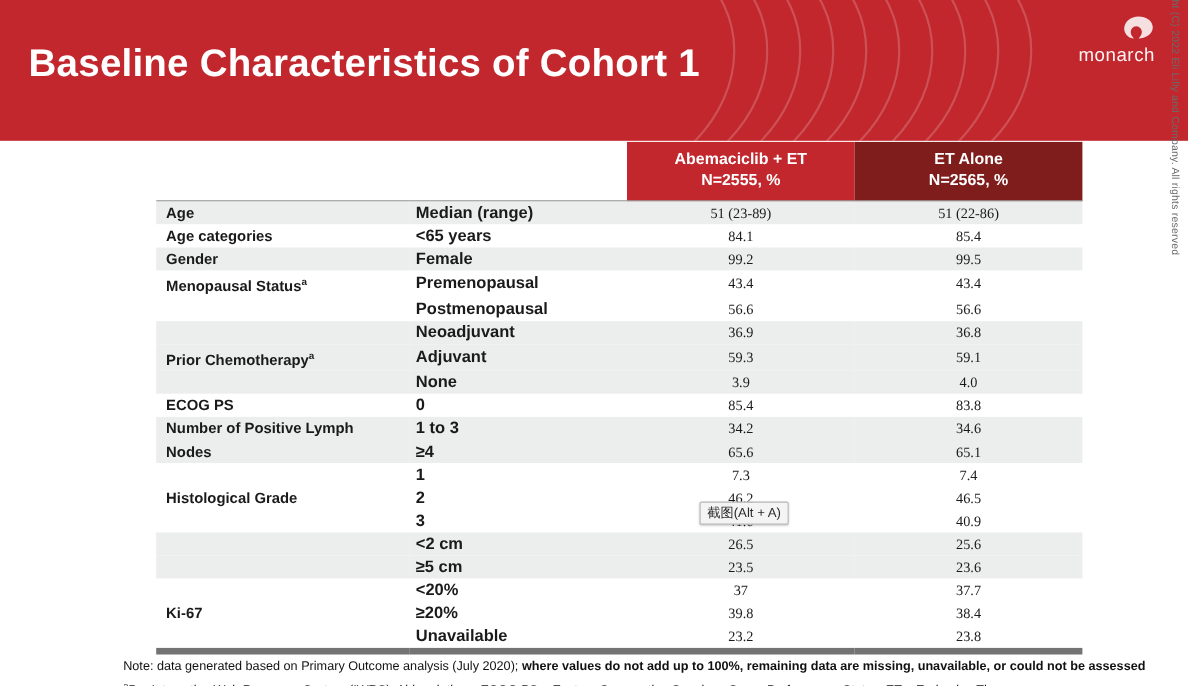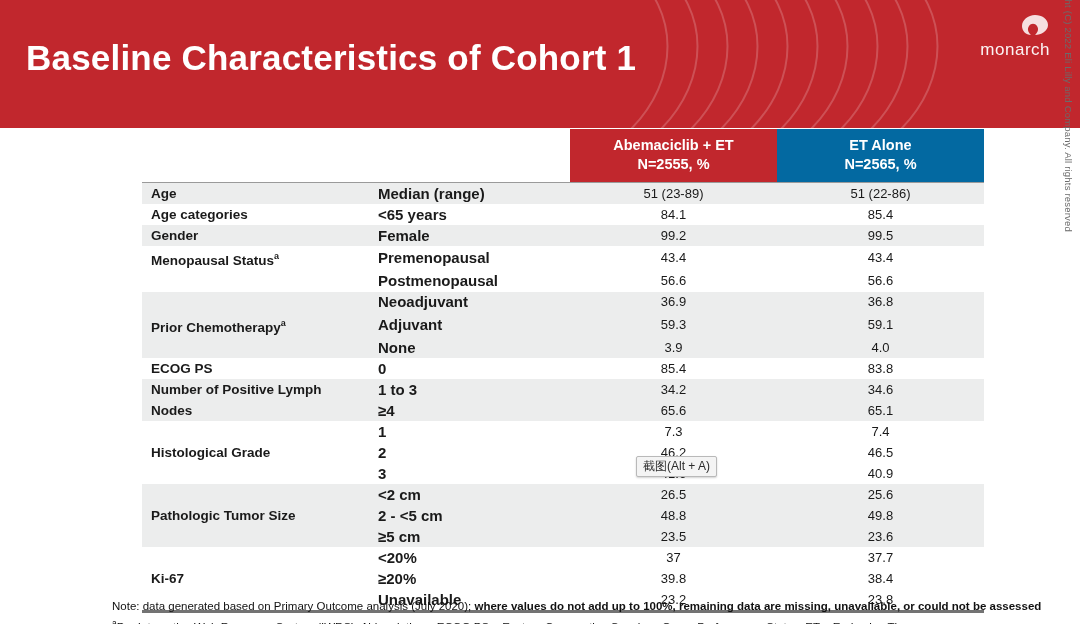--- a/index.html
+++ b/index.html
@@ -96,21 +96,21 @@
   th.blank { background: transparent; }
   th.grp {
     color: #ffffff;
     font-size: 14.5px;
     font-weight: bold;
     line-height: 19px;
     padding: 7px 4px 8px 4px;
     text-align: center;
   }
   th.grp.a { background: #c1272d; }
-  th.grp.b { background: #0369a1; }
+  th.grp.b { background: #7f1d1d; }
 
   tbody td {
     padding: 1px 0 1px 0;
     height: 19px;
     line-height: 18px;
     vertical-align: middle;
   }
   td.cat {
     font-weight: bold;
     padding-left: 9px;
@@ -118,35 +118,36 @@
   }
   td.sub {
     font-weight: bold;
     padding-left: 6px;
     font-size: 15px;
   }
   td.val {
     text-align: center;
     font-size: 13px;
     font-weight: normal;
+    font-family: Liberation Serif, serif;
   }
   tr.band-grey td { background: #eceded; }
   tr.band-white td { background: #ffffff; }
 
   td.cat sup {
     font-size: 9px;
     vertical-align: super;
     font-weight: bold;
   }
 
   .topline td {
     border-top: 1px solid #9a9a9a;
   }
   .botline td {
-    border-bottom: 3px solid #737373;
+    border-bottom: 6px solid #737373;
   }
 
   
   .footnotes {
     position: absolute;
     left: 112px;
     top: 455px;
     width: 930px;
     font-size: 11.5px;
     color: #111111;
@@ -341,26 +342,20 @@
         <td class="val">40.9</td>
       </tr>
 
       <tr class="band-grey">
         <td class="cat"></td>
         <td class="sub">&lt;2 cm</td>
         <td class="val">26.5</td>
         <td class="val">25.6</td>
       </tr>
 
-      <tr class="band-grey">
-        <td class="cat">Pathologic Tumor Size</td>
-        <td class="sub">2 - &lt;5 cm</td>
-        <td class="val">48.8</td>
-        <td class="val">49.8</td>
-      </tr>
 
       <tr class="band-grey">
         <td class="cat"></td>
         <td class="sub">≥5 cm</td>
         <td class="val">23.5</td>
         <td class="val">23.6</td>
       </tr>
 
       <tr class="band-white">
         <td class="cat"></td>

